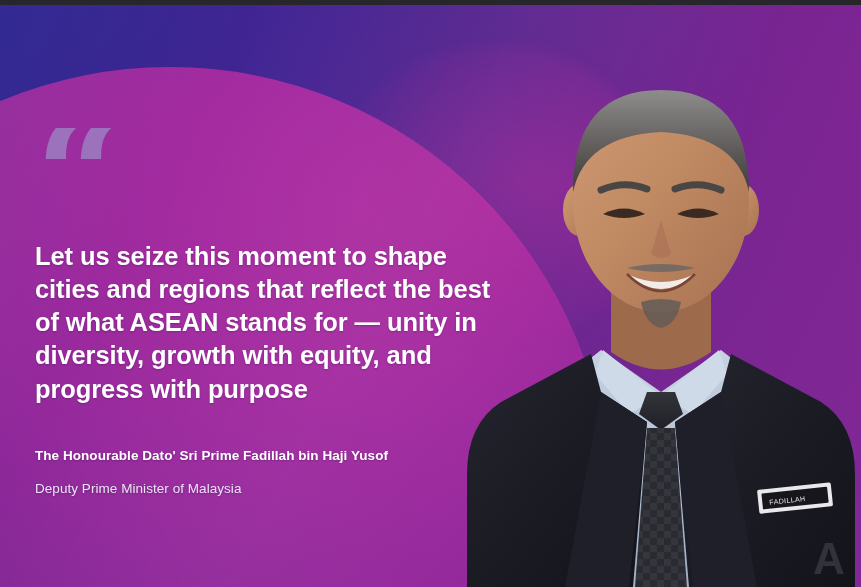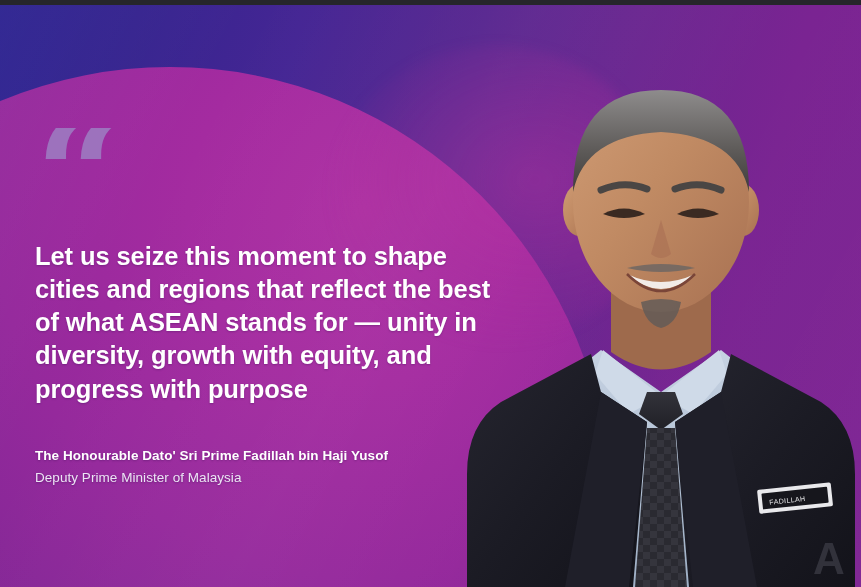--- a/index.html
+++ b/index.html
@@ -142,21 +142,21 @@
     margin-top: 42px;
   }
   .attr-name {
     font-size: 13.5px;
     font-weight: 700;
     color: #ffffff;
     letter-spacing: 0.05px;
     text-shadow: 0 1px 2px rgba(40,10,70,0.30);
   }
   .attr-role {
-    margin-top: 7px;
+    margin-top: 18px;
     font-size: 13.5px;
     font-weight: 400;
     color: #ece4f4;
     letter-spacing: 0.05px;
     text-shadow: 0 1px 2px rgba(40,10,70,0.30);
   }
 
   
   .portrait {
     position: absolute;

